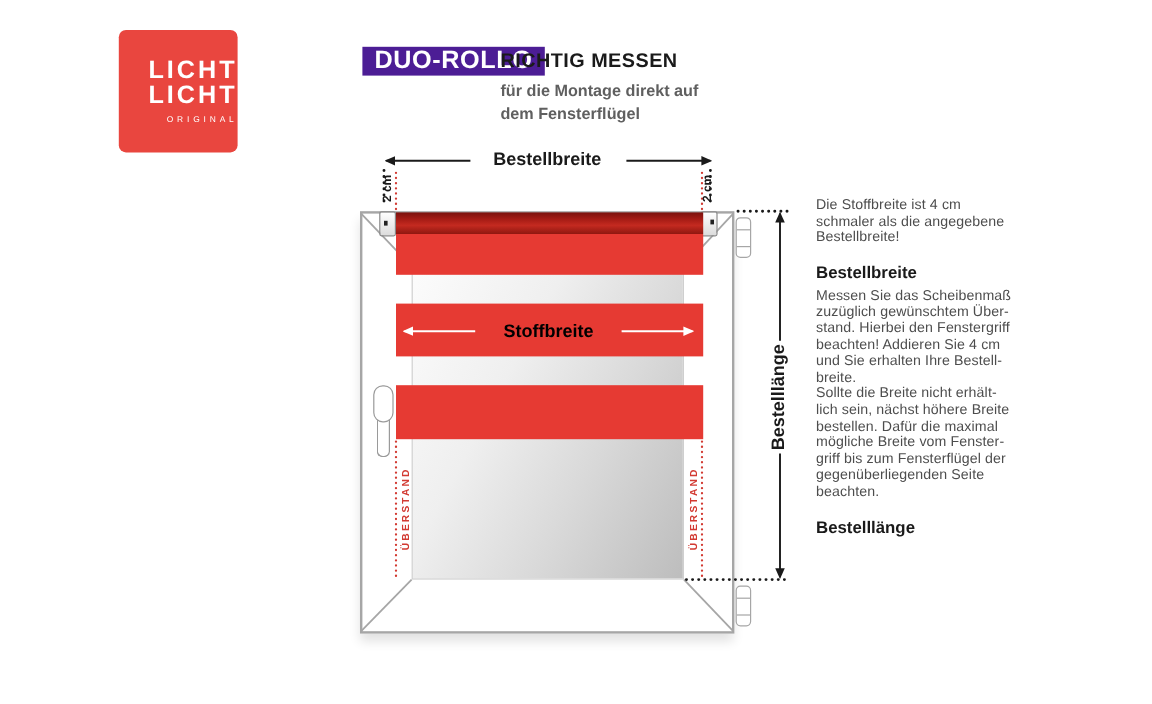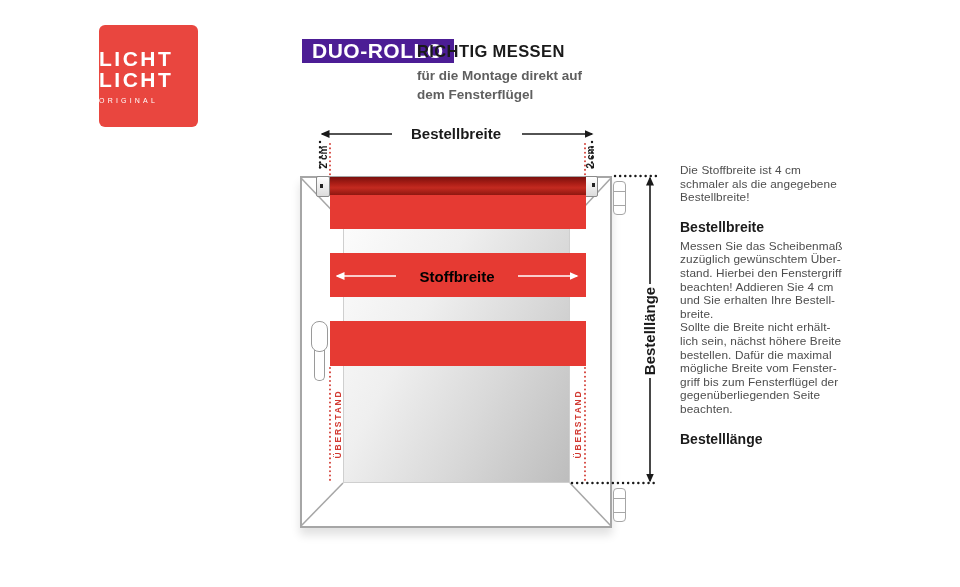--- a/index.html
+++ b/index.html
@@ -5,21 +5,21 @@
   html,body{margin:0;padding:0;background:#ffffff;}
   #stage{
     position:relative;width:960px;height:587px;background:#fff;overflow:hidden;
     font-family:"Liberation Sans","DejaVu Sans",sans-serif;
     --fabric-red:#e63a33;--annotation-red:#d23a32;--logo-red:#e9463f;
     --frame-gray:#a6a6a6;--ink:#1a1a1a;--body-gray:#4d4d4d;
   }
   .abs{position:absolute;}
   
   .logo{left:99px;top:25px;width:99px;height:102px;background:var(--logo-red);
-    border-radius:6px;display:flex;flex-direction:column;align-items:flex-start;justify-content:center;color:#fff;}
+    border-radius:6px;display:flex;flex-direction:column;align-items:flex-end;justify-content:center;color:#fff;}
   .logo .big{font-size:21px;font-weight:bold;letter-spacing:2.5px;line-height:21px;}
   .logo .small{font-size:7px;letter-spacing:3.2px;margin-top:7px;font-weight:400;}
   
   .badge{left:302px;top:39px;height:24px;background:#4c1d95;color:#fff;
     font-size:21px;font-weight:bold;letter-spacing:.5px;line-height:24px;padding:0 10px;}
   .title{left:417px;top:42px;font-size:16.5px;font-weight:bold;color:var(--ink);letter-spacing:.4px;}
   .subtitle{left:417px;top:66px;font-size:13.5px;line-height:19px;color:#5f5f5f;white-space:pre-line;font-weight:bold;}
   
   .window-frame{left:300px;top:176px;width:312px;height:352px;border:2px solid var(--frame-gray);
     background:#fff;box-sizing:border-box;box-shadow:0 7px 9px rgba(0,0,0,.12);}

